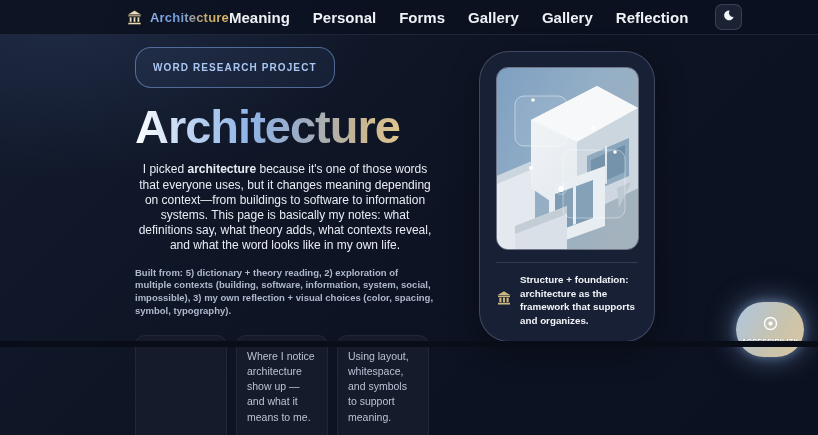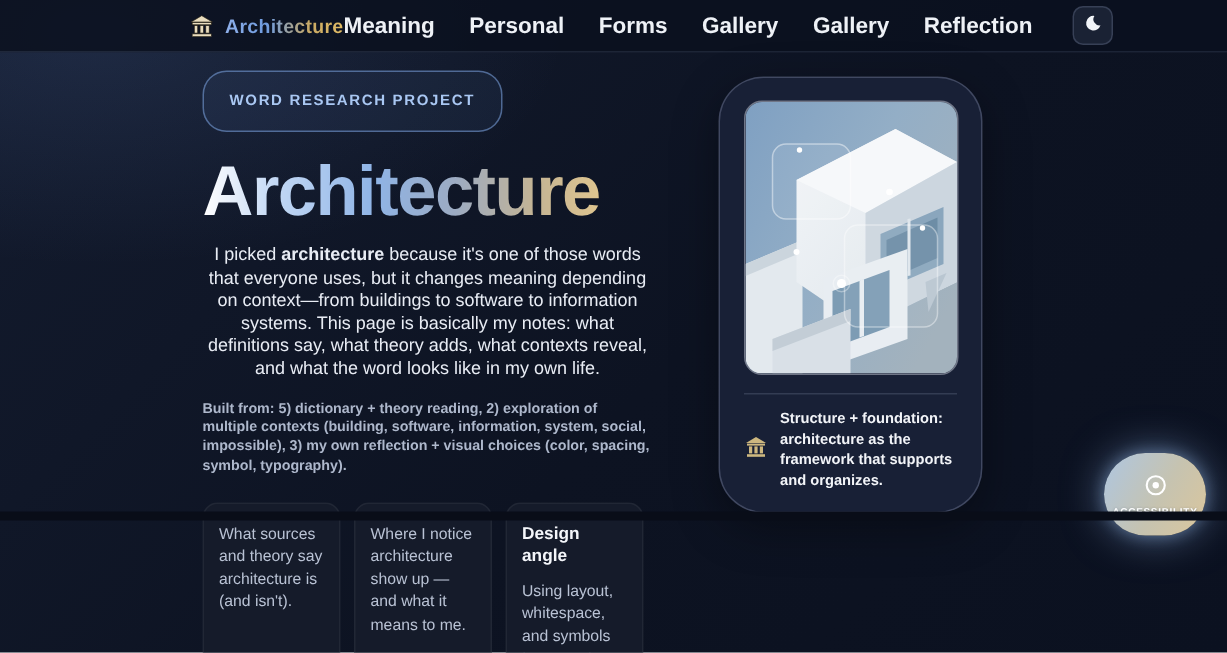--- a/index.html
+++ b/index.html
@@ -171,27 +171,25 @@
   <div class="main">
 
     <div class="left-col">
       <span class="badge">WORD RESEARCH PROJECT</span>
       <h1 class="hero-title">Architecture</h1>
       <p class="intro"><span>I picked </span><b>architecture</b><span> because it's one of those words that everyone uses, but it changes meaning depending on context—from buildings to software to information systems. This page is basically my notes: what definitions say, what theory adds, what contexts reveal, and what the word looks like in my own life.</span></p>
       <p class="built-from">Built from: 5) dictionary + theory reading, 2) exploration of multiple contexts (building, software, information, system, social, impossible), 3) my own reflection + visual choices (color, spacing, symbol, typography).</p>
 
       <div class="cards">
         <div class="angle-card">
-          <p>What sources and theory say architecture is (and isn't).</p>
         </div>
         <div class="angle-card">
           <p>Where I notice architecture show up — and what it means to me.</p>
         </div>
         <div class="angle-card">
-          <h3>Design angle</h3>
           <p>Using layout, whitespace, and symbols to support meaning.</p>
         </div>
       </div>
     </div>
 
     <div class="right-col">
       <div class="feature-card">
         <div class="feature-image">
           <svg width="141" height="181" viewBox="0 0 141 181">
             <defs>

